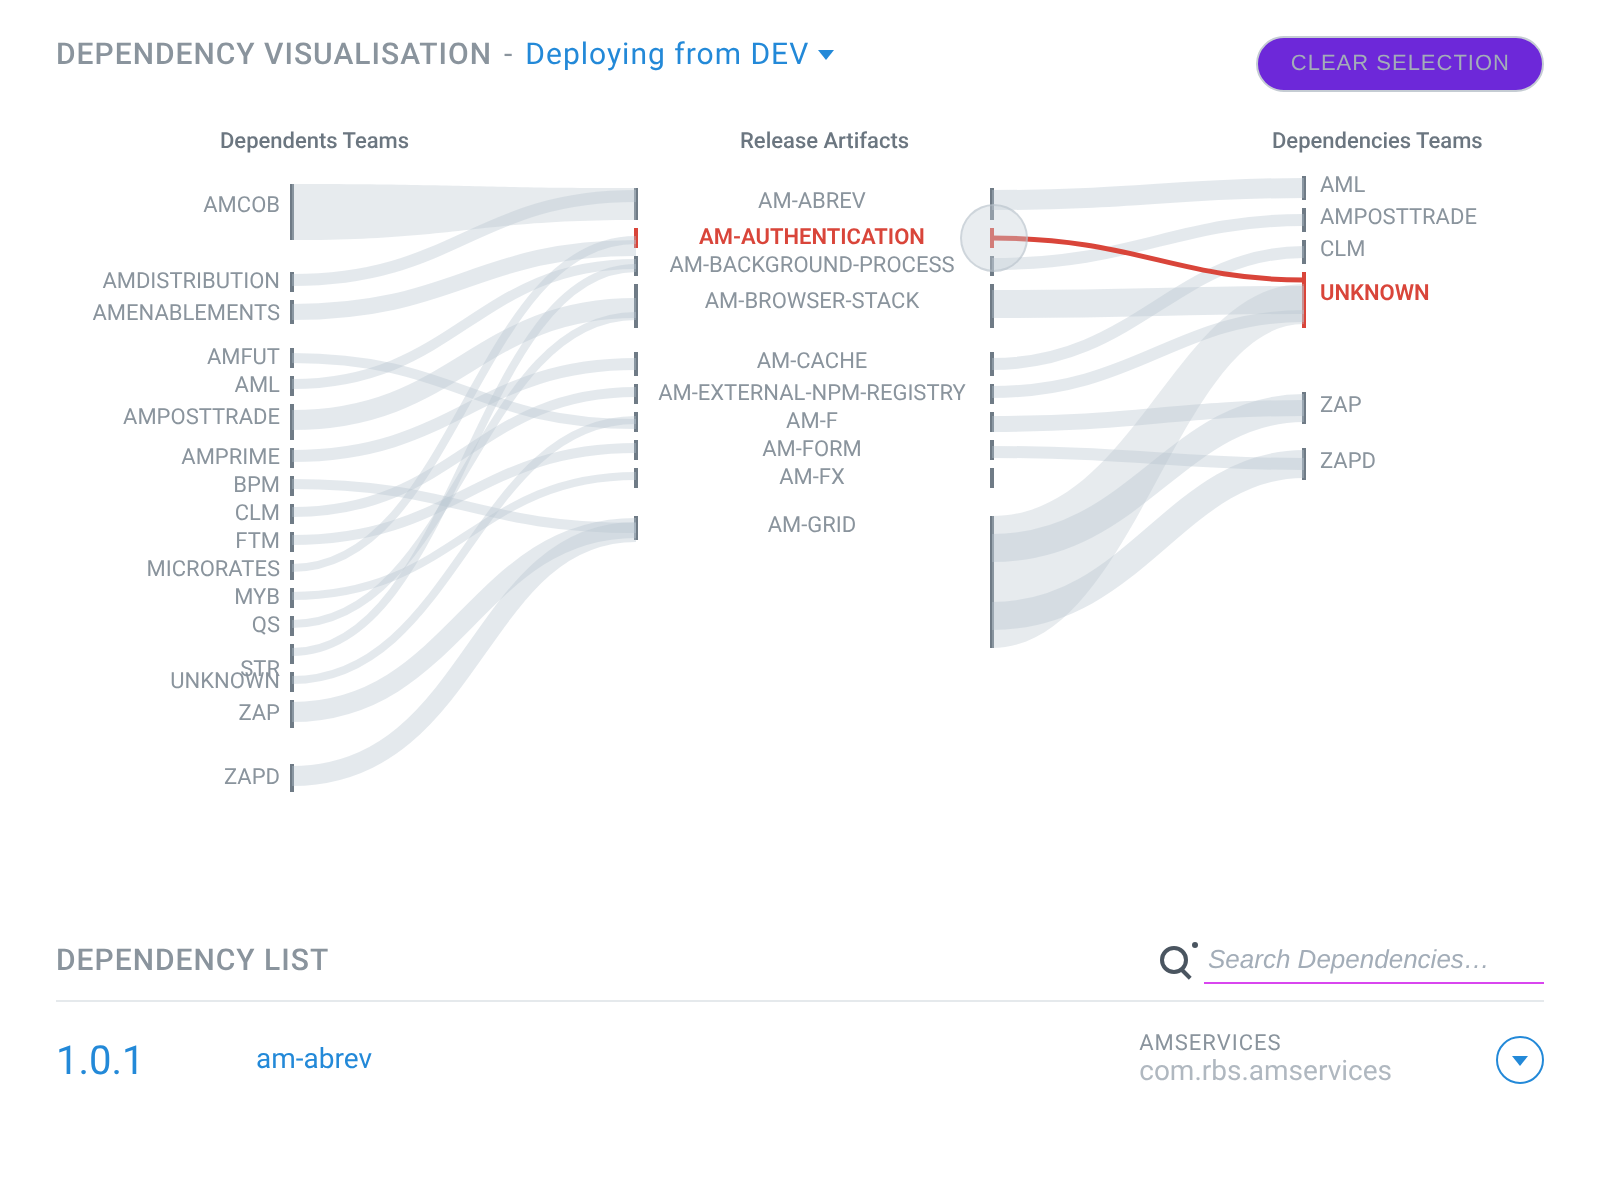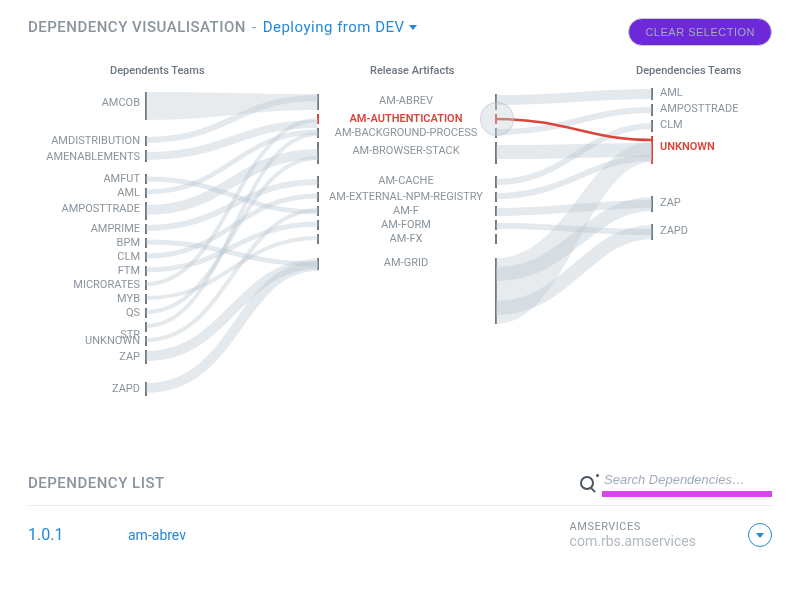--- a/index.html
+++ b/index.html
@@ -121,36 +121,36 @@
   }
   .search-dot {
     width: 3px; height: 3px;
     background: #4a5560;
     border-radius: 50%;
     position: absolute;
     top: -2px; right: -5px;
   }
   .search-input {
     border: none;
-    border-bottom: 6px solid #d946ef;
+    border-bottom: 1px solid #d946ef;
     font-size: 13px;
     color: #8a949d;
     padding: 4px 2px;
     width: 170px;
     outline: none;
     font-style: italic;
   }
   .search-input::placeholder { color: #a3adb8; font-style: italic; }
   .dep-row {
     display: flex;
     align-items: center;
     padding: 14px 0 6px 0;
     gap: 40px;
   }
-  .dep-version { color: #2389d8; font-size: 16px; min-width: 60px; }
+  .dep-version { color: #2389d8; font-size: 20px; min-width: 60px; }
   .dep-name { color: #2389d8; font-size: 14px; flex: 1; }
   .dep-meta {
     text-align: left;
     min-width: 110px;
   }
   .dep-meta .svc { font-size: 11px; color: #8a949d; letter-spacing: 0.5px; }
   .dep-meta .pkg { font-size: 14px; color: #b0b8c0; }
   .expand-btn {
     width: 24px; height: 24px;
     border: 1px solid #2389d8;

